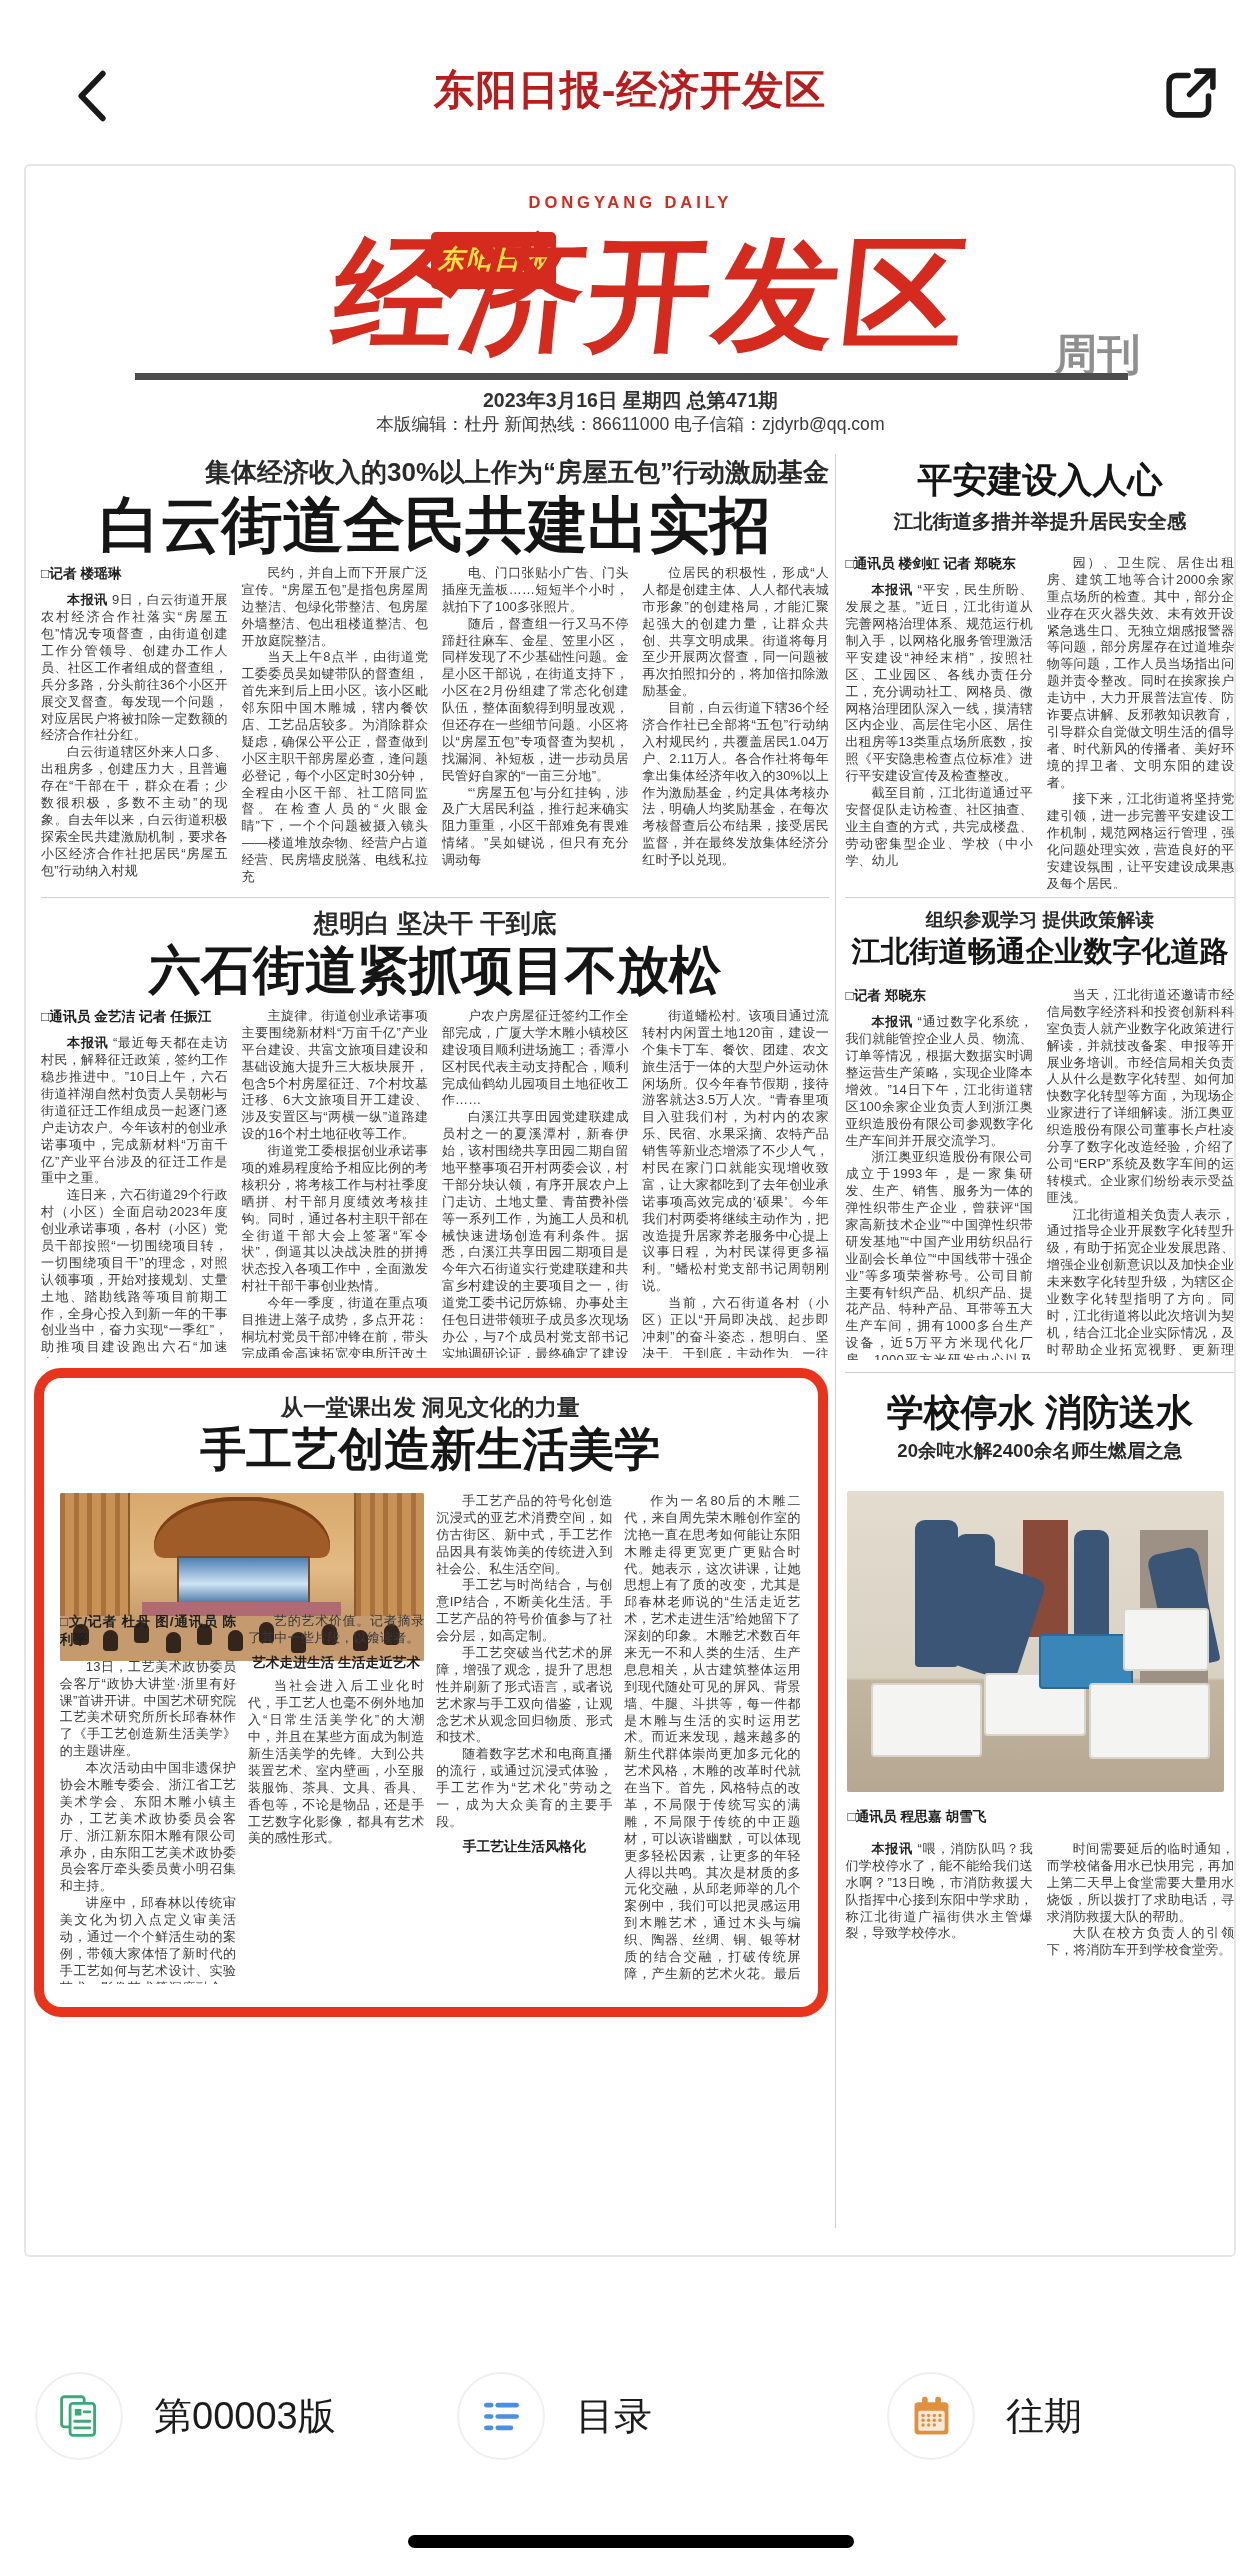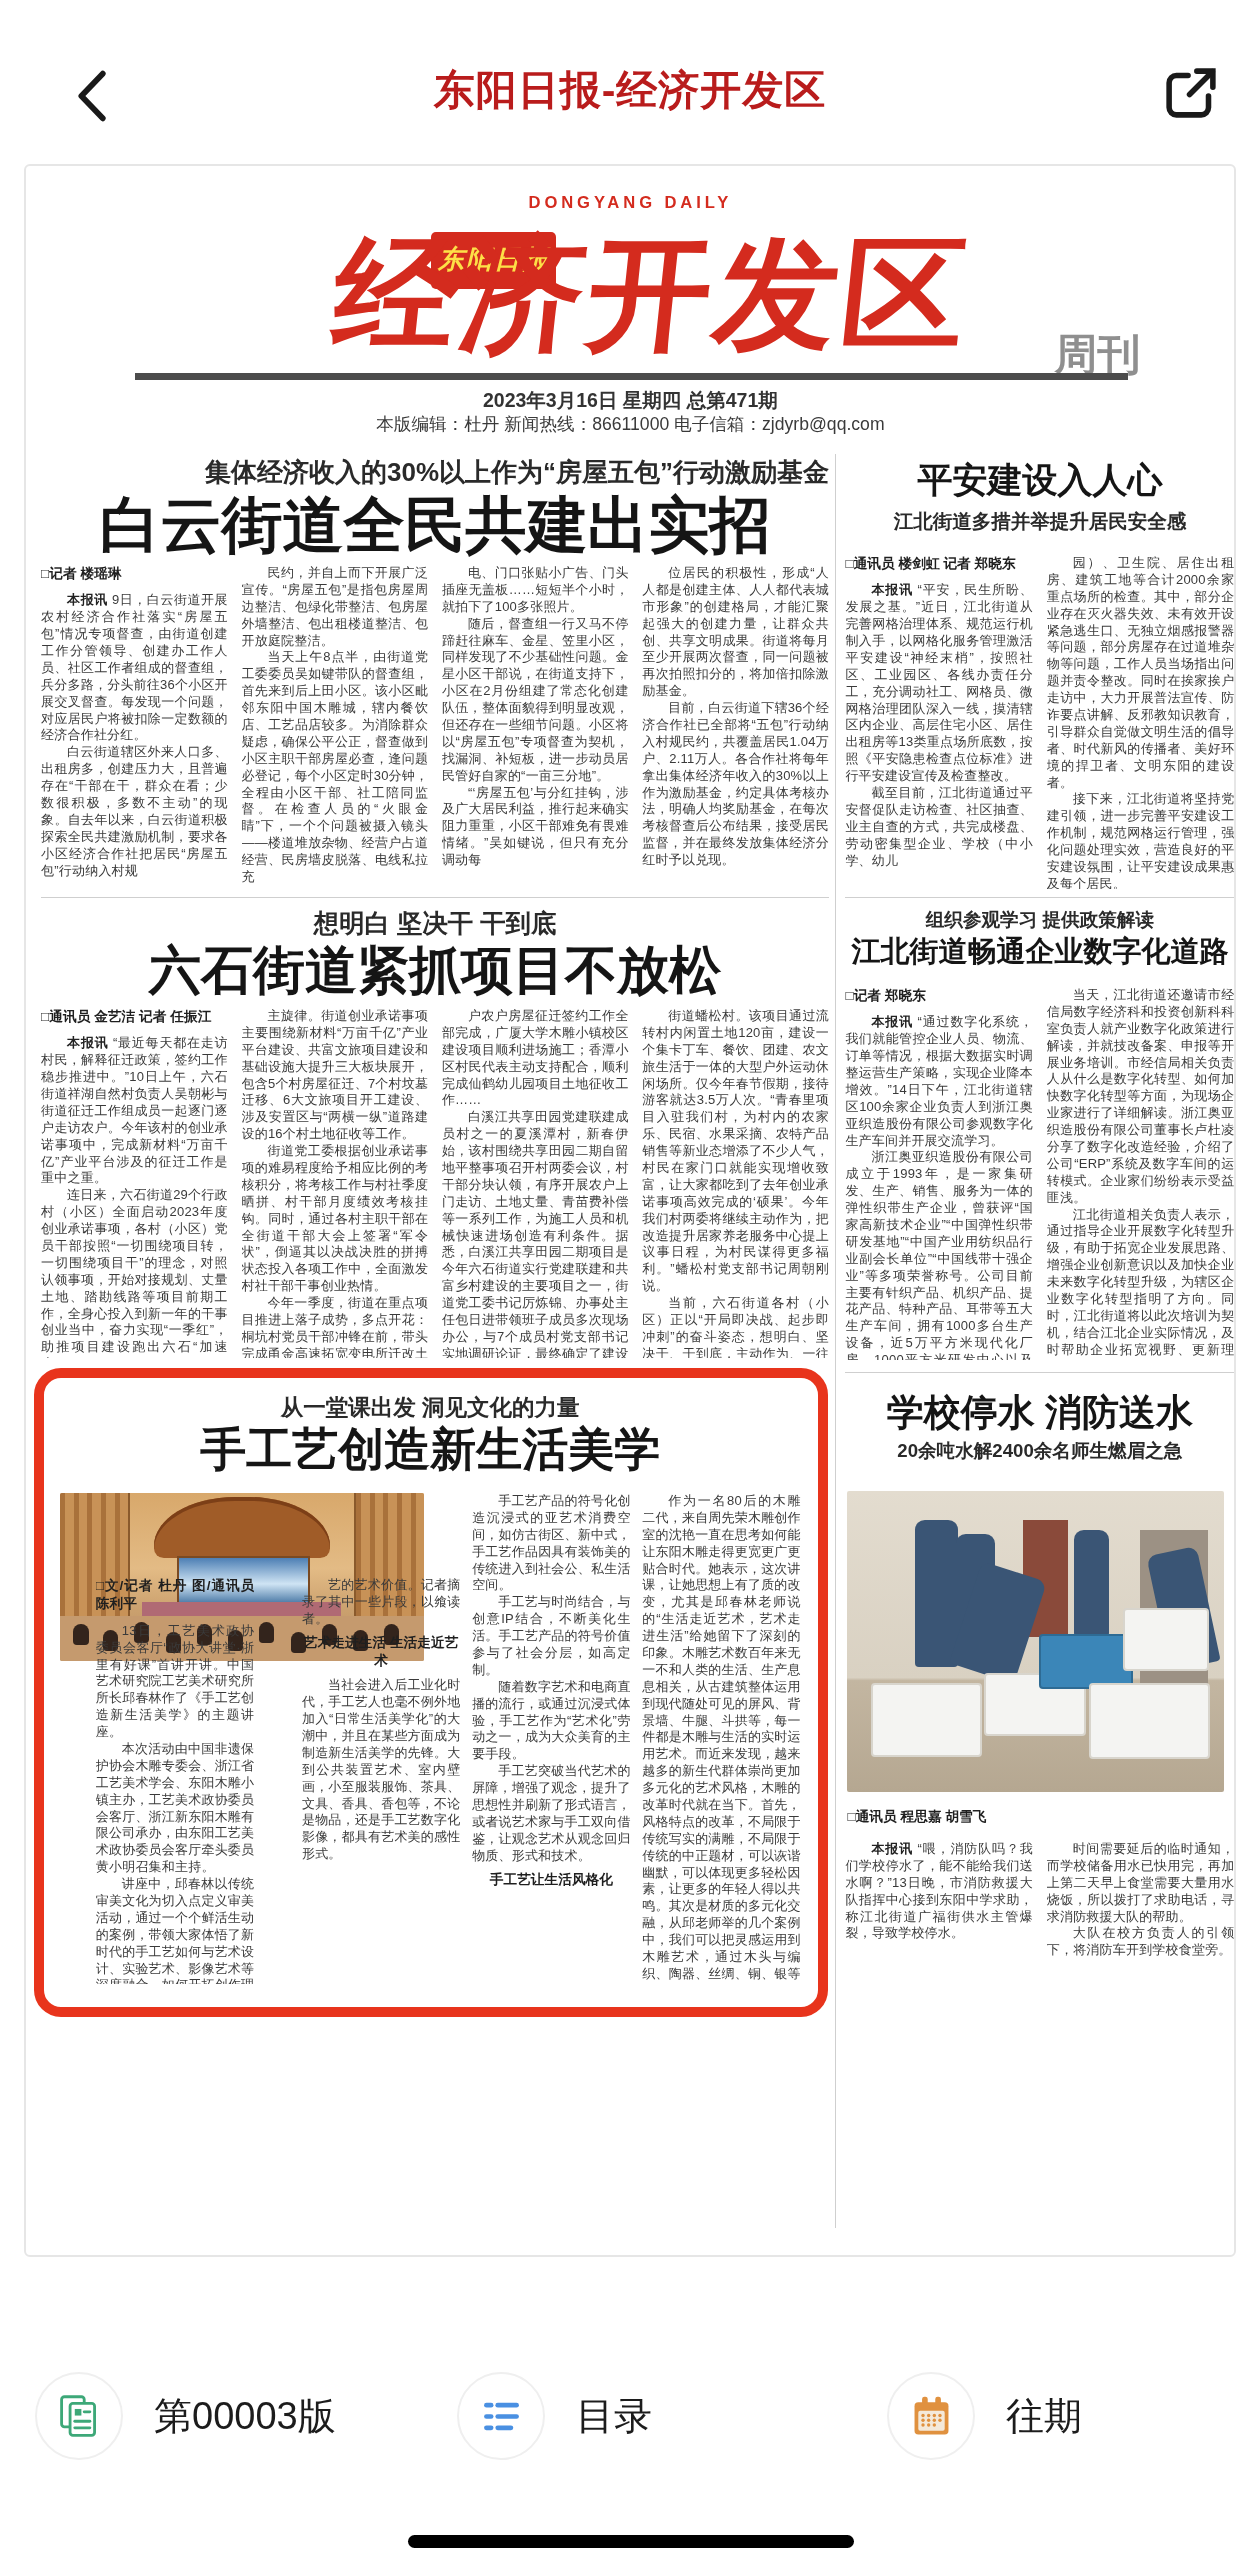--- a/index.html
+++ b/index.html
@@ -57,21 +57,21 @@
   #r3-head{left:819px;top:1222px;width:389px;font-size:37px;}
   #r3-sub{left:819px;top:1272px;width:389px;font-size:18.6px;}
   #r3-byline{position:absolute;left:821px;top:1642px;font-size:13.7px;font-weight:bold;color:#1f1f1f;}
   #r3-body{left:819px;top:1675px;width:389px;height:389px;}
   
   .redbox{position:absolute;left:7.8px;top:1202px;width:794px;height:649px;box-sizing:border-box;
           border:10.7px solid var(--hl);border-radius:27px;background:#fff;}
   #c-kick{left:0;top:13.7px;width:772px;font-size:22.5px;}
   #c-head{left:0;top:41px;width:772px;font-size:46px;}
   .craft-cols{position:absolute;left:15.6px;top:115px;width:741px;height:491px;display:flex;gap:11.7px;overflow:hidden;}
-  .craft-cols .col:nth-child(1),.craft-cols .col:nth-child(2){padding-top:84px;margin-left:36px;}
+  .craft-cols .col:nth-child(1),.craft-cols .col:nth-child(2){padding-top:120px;}
   
   .ph-hall{position:absolute;left:15.6px;top:115px;width:364px;height:168px;overflow:hidden;border-radius:2px;
            background:linear-gradient(180deg,#d8a86b 0%,#e3bb85 45%,#caa06e 70%,#b98f63 100%);}
   .ph-side{position:absolute;top:0;width:68px;height:132px;
            background:repeating-linear-gradient(90deg,#a9713b 0 4.9px,#c89257 4.9px 13.7px);}
   .ph-roof{position:absolute;left:94px;top:3.9px;width:176px;height:61px;background:#a05c28;
            border-radius:46% 46% 9.8px 9.8px/80% 80% 9.8px 9.8px;box-shadow:0 3.9px 0 #7c3f17 inset;}
   .ph-screen{position:absolute;left:117px;top:63px;width:129px;height:47px;
              background:linear-gradient(180deg,#4d7fb4,#cfe4f4 55%,#3f709f);border:2px solid #7a4a22;}
   .ph-stage{position:absolute;left:82px;top:109px;width:199px;height:17.6px;background:#b06a74;}
@@ -263,22 +263,22 @@
             <p class="para">讲座中，邱春林以传统审美文化为切入点定义审美活动，通过一个个鲜活生动的案例，带领大家体悟了新时代的手工艺如何与艺术设计、实验艺术、影像艺术等深度融合，如何开拓创作理念、拓展手工</p>
           </div>
           <div class="col">
             <p class="para">艺的艺术价值。记者摘录了其中一些片段，以飨读者。</p>
             <p class="subhead">艺术走进生活 生活走近艺术</p>
             <p class="para">当社会进入后工业化时代，手工艺人也毫不例外地加入“日常生活美学化”的大潮中，并且在某些方面成为制造新生活美学的先锋。大到公共装置艺术、室内壁画，小至服装服饰、茶具、文具、香具、香包等，不论是物品，还是手工艺数字化影像，都具有艺术美的感性形式。</p>
           </div>
           <div class="col">
             <p class="para">手工艺产品的符号化创造沉浸式的亚艺术消费空间，如仿古街区、新中式，手工艺作品因具有装饰美的传统进入到社会公、私生活空间。</p>
             <p class="para">手工艺与时尚结合，与创意IP结合，不断美化生活。手工艺产品的符号价值参与了社会分层，如高定制。</p>
+            <p class="para">手工艺突破当代艺术的屏障，增强了观念，提升了思想性并刷新了形式语言，或者说艺术家与手工双向借鉴，让观念艺术从观念回归物质、形式和技术。</p>
             <p class="para">随着数字艺术和电商直播的流行，或通过沉浸式体验，手工艺作为“艺术化”劳动之一，成为大众美育的主要手段。</p>
-            <p class="para">手工艺突破当代艺术的屏障，增强了观念，提升了思想性并刷新了形式语言，或者说艺术家与手工双向借鉴，让观念艺术从观念回归物质、形式和技术。</p>
             <p class="subhead">手工艺让生活风格化</p>
           </div>
           <div class="col">
             <p class="para">作为一名80后的木雕二代，来自周先荣木雕创作室的沈艳一直在思考如何能让东阳木雕走得更宽更广更贴合时代。她表示，这次讲课，让她思想上有了质的改变，尤其是邱春林老师说的“生活走近艺术，艺术走进生活”给她留下了深刻的印象。木雕艺术数百年来无一不和人类的生活、生产息息相关，从古建筑整体运用到现代随处可见的屏风、背景墙、牛腿、斗拱等，每一件都是木雕与生活的实时运用艺术。而近来发现，越来越多的新生代群体崇尚更加多元化的艺术风格，木雕的改革时代就在当下。首先，风格特点的改革，不局限于传统写实的满雕，不局限于传统的中正题材，可以诙谐幽默，可以体现更多轻松因素，让更多的年轻人得以共鸣。其次是材质的多元化交融，从邱老师举的几个案例中，我们可以把灵感运用到木雕艺术，通过木头与编织、陶器、丝绸、铜、银等材质的结合交融，打破传统屏障，产生新的艺术火花。最后是木雕创作形式上的转化，这种转化在日常雕刻艺术中已经出现过，镂空与半镂空、圆雕与半圆雕、浮雕与镂空等各方面有机结合。在创作形式上，依据不同的雕刻题材、材质进行大胆创新，赋予木雕艺术更多灵动内涵。</p>
           </div>
         </div>
     </div>
   </div>
 
   <div class="navbar">

